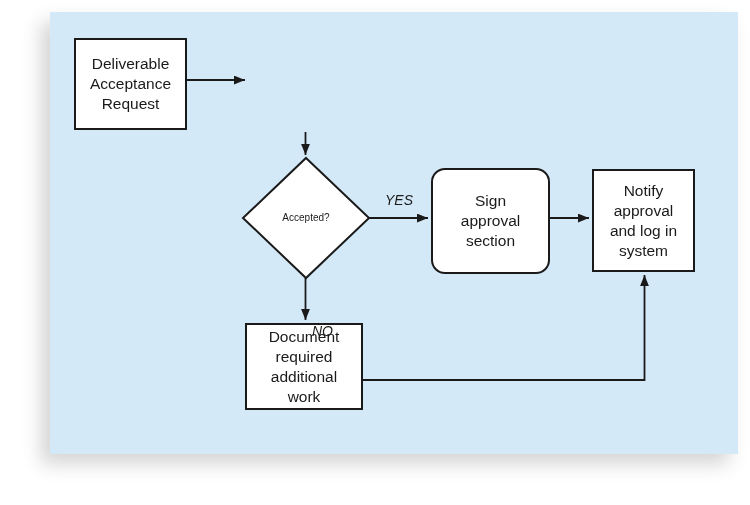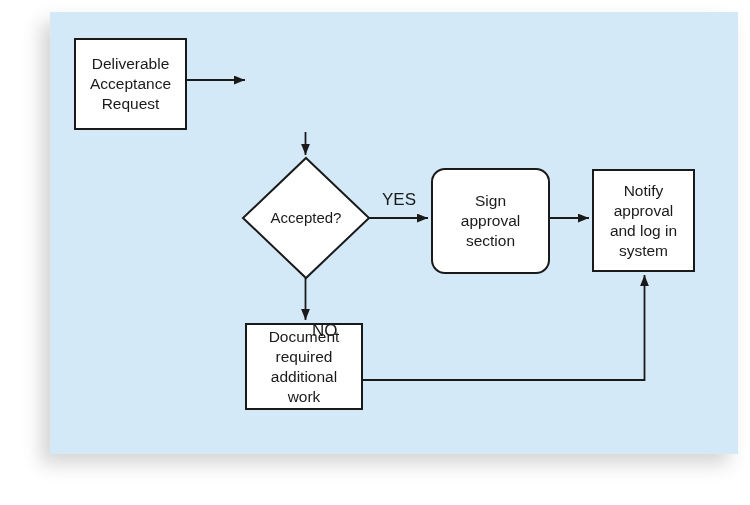--- a/index.html
+++ b/index.html
@@ -30,26 +30,27 @@
     color: var(--text, #1a1a1a);
   }
   .node-label { white-space: pre-line; }
   .n-deliverable { left: 74px;  top: 38px;  width: 113px; height: 92px; }
   .n-route      { left: 248px; top: 36px;  width: 115px; height: 96px; }
   .n-sign       { left: 431px; top: 168px; width: 119px; height: 106px; border-radius: 14px; }
   .n-notify     { left: 592px; top: 169px; width: 103px; height: 103px; }
   .n-document   { left: 245px; top: 323px; width: 118px; height: 87px; }
   .diamond-label {
     position: absolute; left: 243px; top: 207px; width: 126px;
-    text-align: center; font-size: 15px; line-height: 22px;
+    text-align: center; font-size: 10px; line-height: 22px;
     color: var(--text, #1a1a1a);
   }
   .edge-label {
-    position: absolute; font-size: 17px; line-height: 20px;
+    position: absolute; font-size: 14px; line-height: 20px;
     color: var(--text, #1a1a1a);
+    font-style: italic;
   }
   .el-yes { left: 378px; top: 190px; width: 42px; text-align: center; }
   .el-no  { left: 312px; top: 284px; width: 34px; text-align: left; margin-top: 37px; }
 </style>
 </head>
 <body>
 
 <div class="stage">
 
   <div class="panel"></div>

